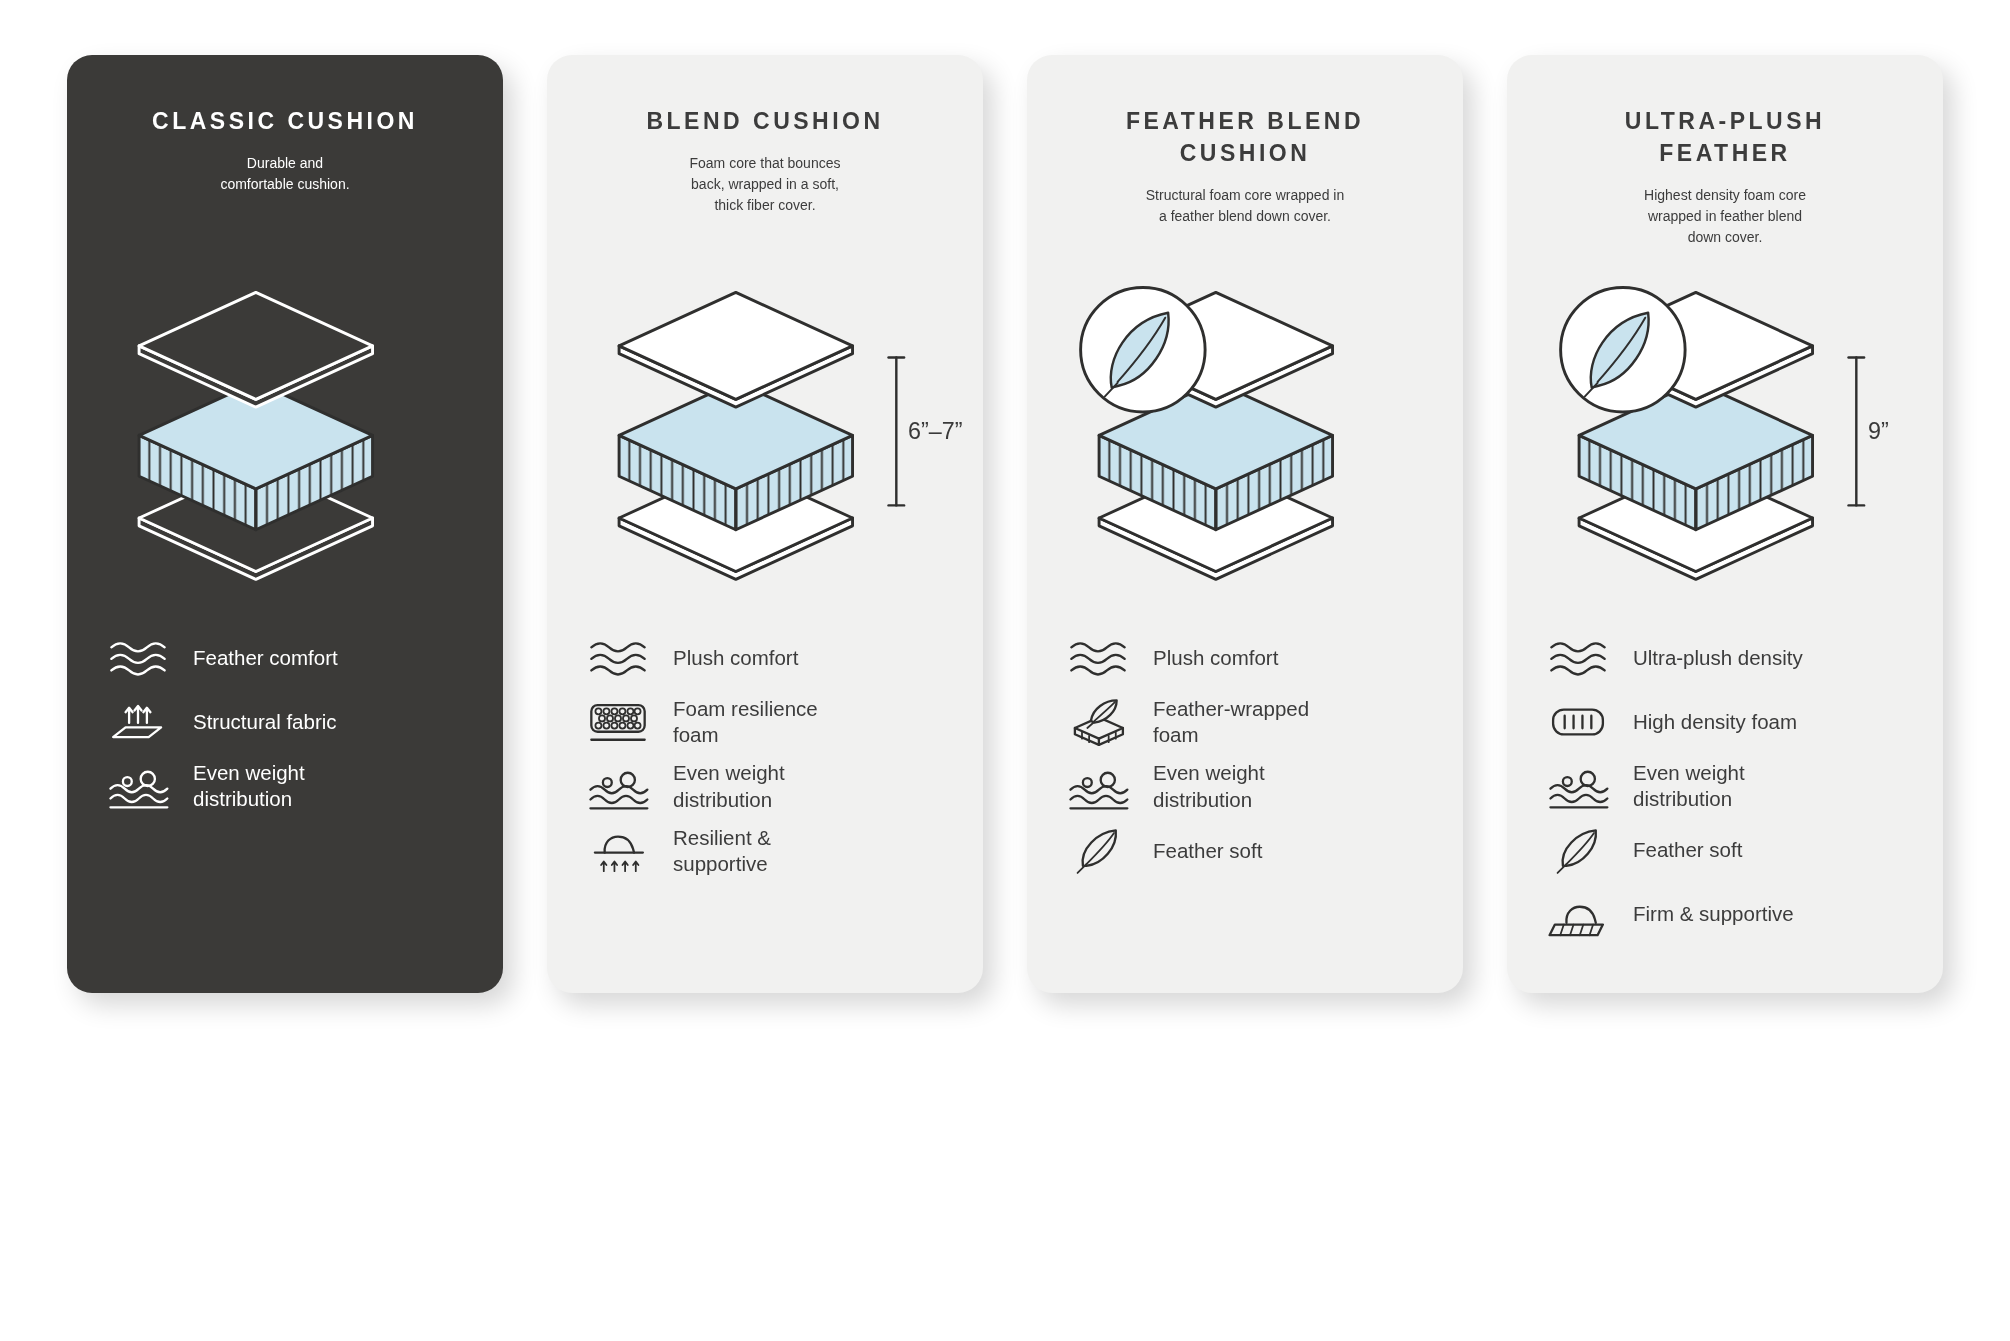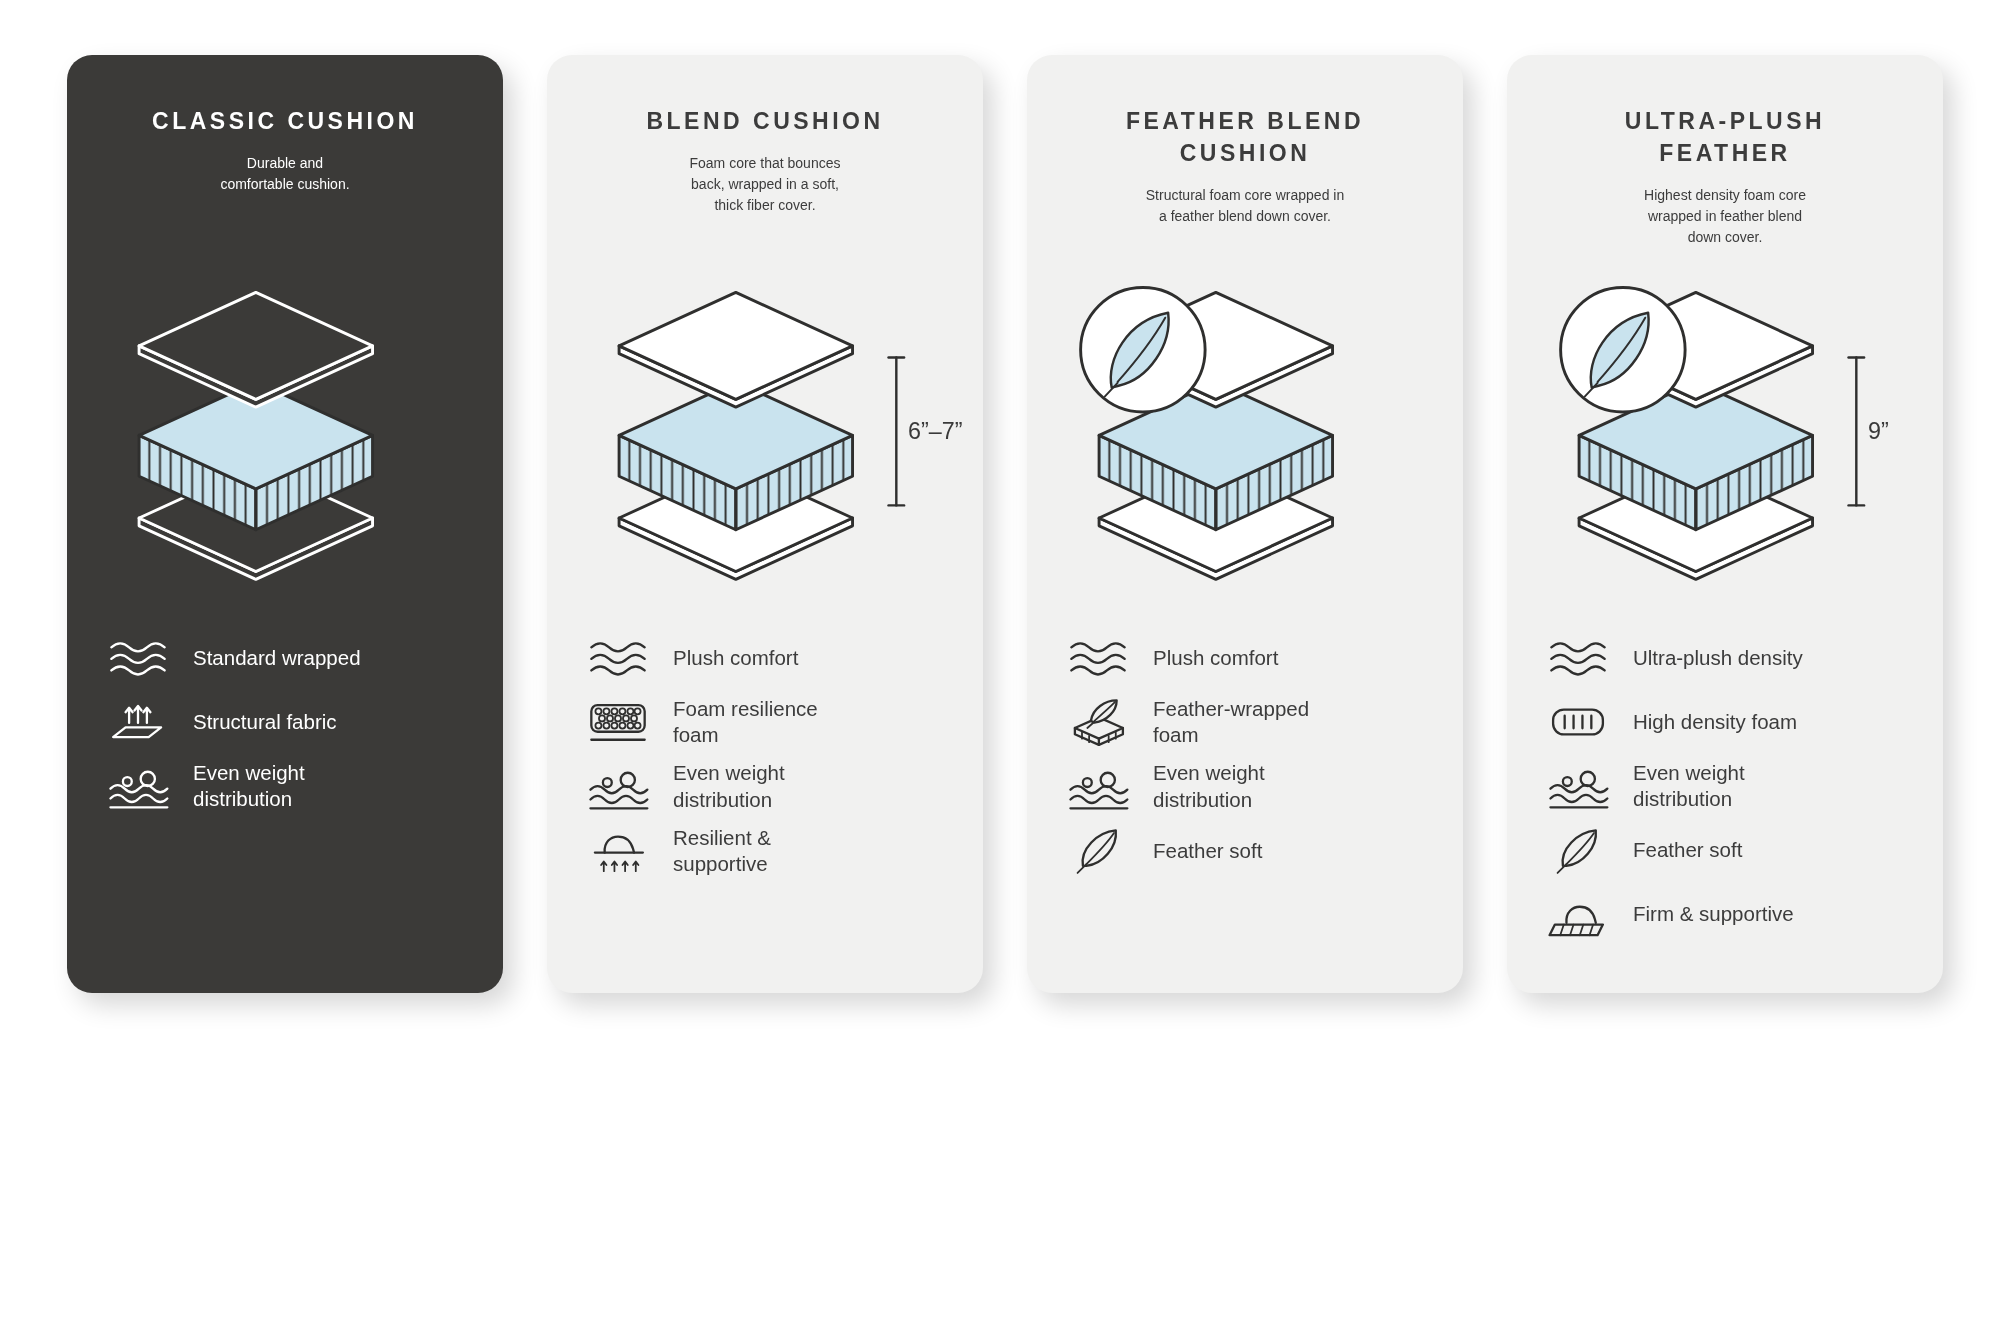--- a/index.html
+++ b/index.html
@@ -107,21 +107,21 @@
     </div>
     <div class="features">
       <div class="feature">
         <span class="feature-icon">
           <svg class="ic" viewBox="0 0 72 54">
               <path d="M6,15 q10,-9 20,0 t20,0 t20,0"></path>
               <path d="M6,28 q10,-9 20,0 t20,0 t20,0"></path>
               <path d="M6,41 q10,-9 20,0 t20,0 t20,0"></path>
             </svg>
         </span>
-        <span class="feature-label">Standard wrapped</span>
+        <span class="feature-label">Feather comfort</span>
       </div>
       <div class="feature">
         <span class="feature-icon">
           <svg class="ic" viewBox="0 0 72 54">
               <path d="M26,28 V12 M22,16 L26,11 L30,16"></path>
               <path d="M36,28 V10 M32,14 L36,9 L40,14"></path>
               <path d="M46,28 V12 M42,16 L46,11 L50,16"></path>
               <path d="M8,44 L22,33 H62 L48,44 Z"></path>
             </svg>
         </span>

